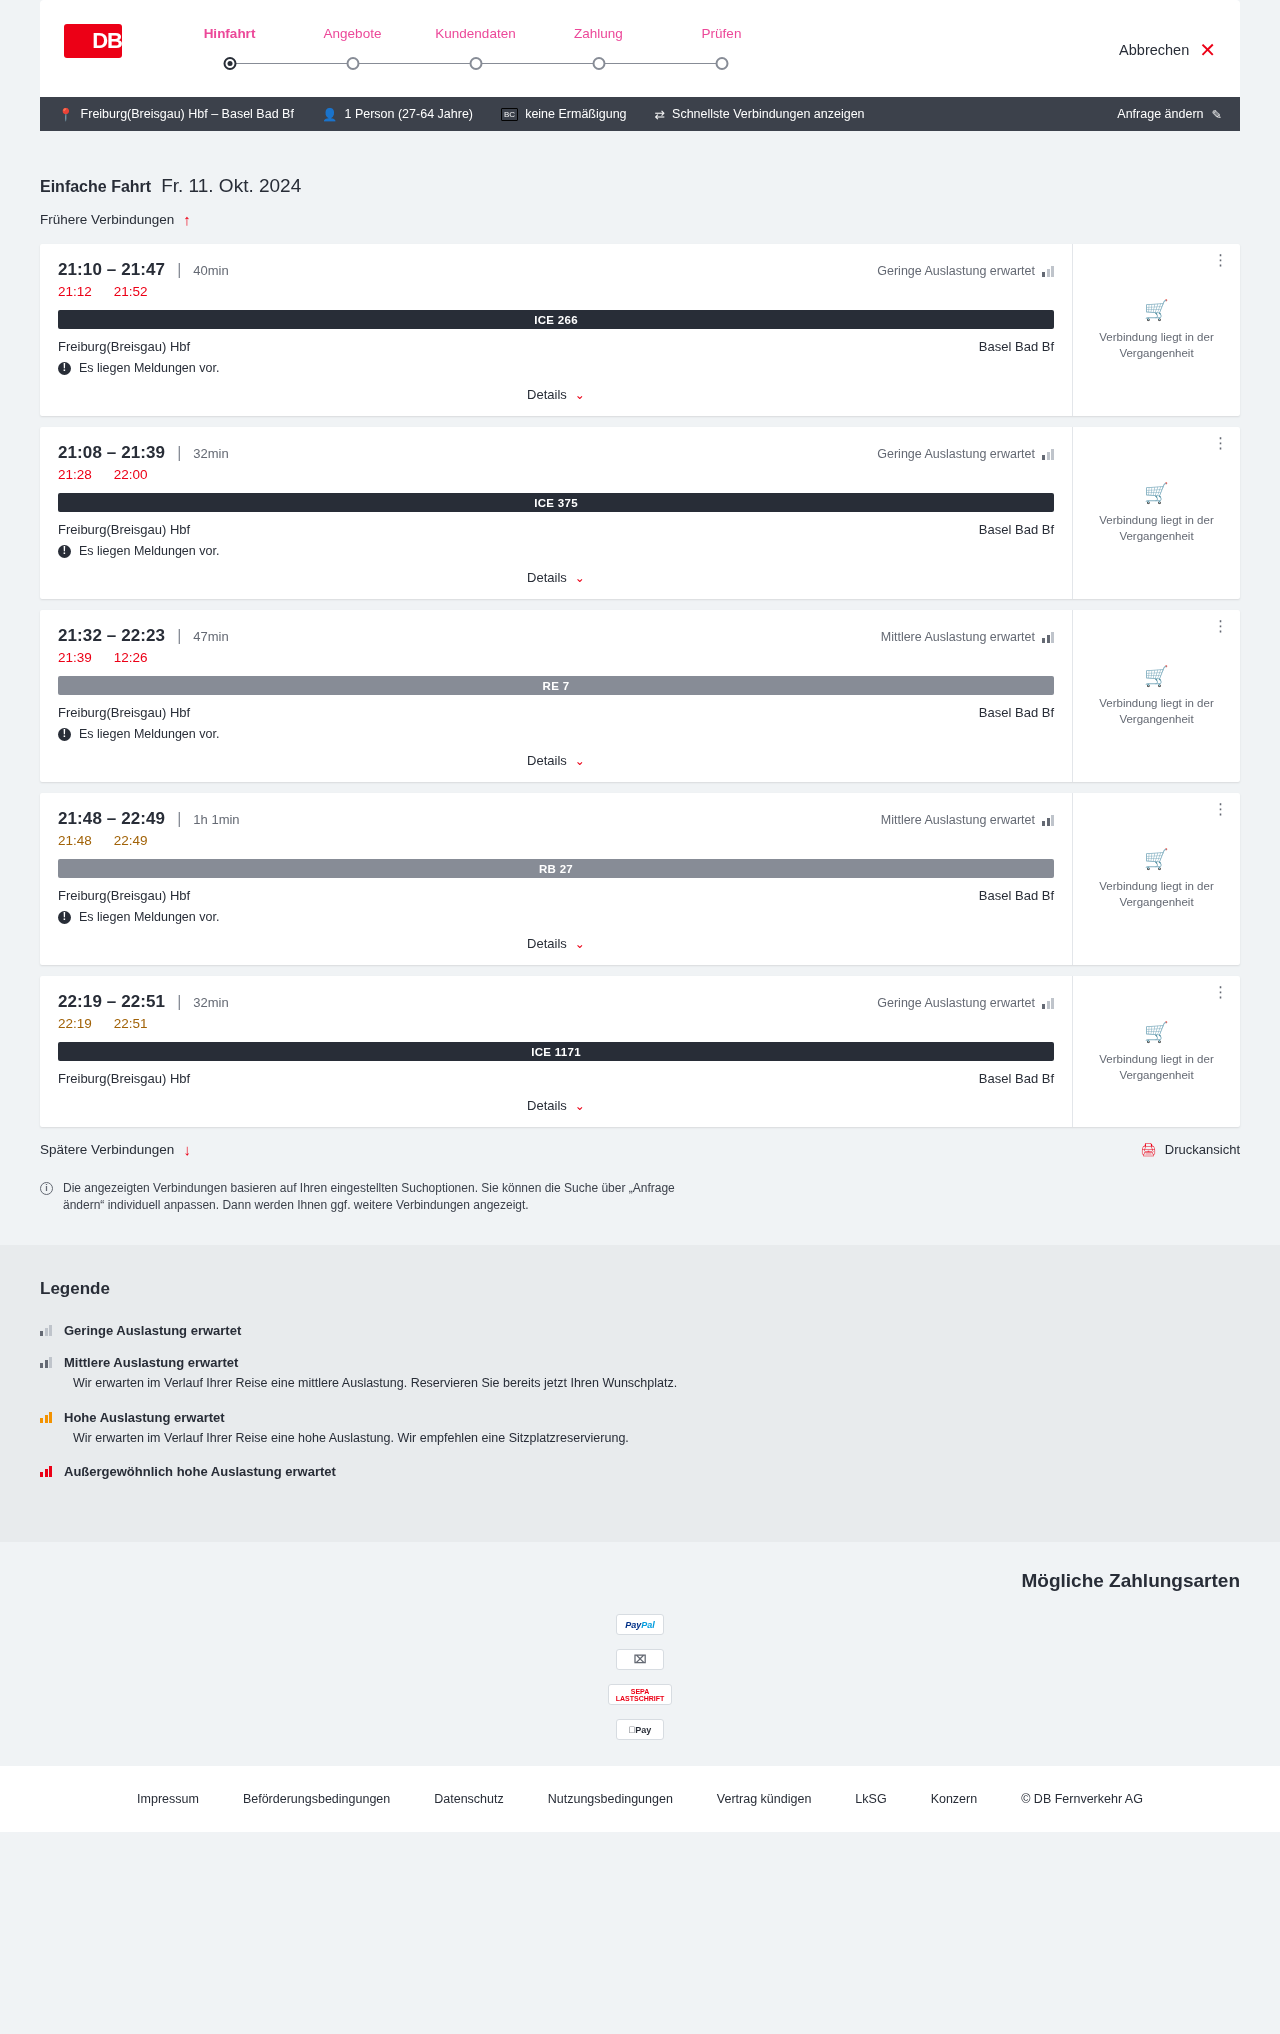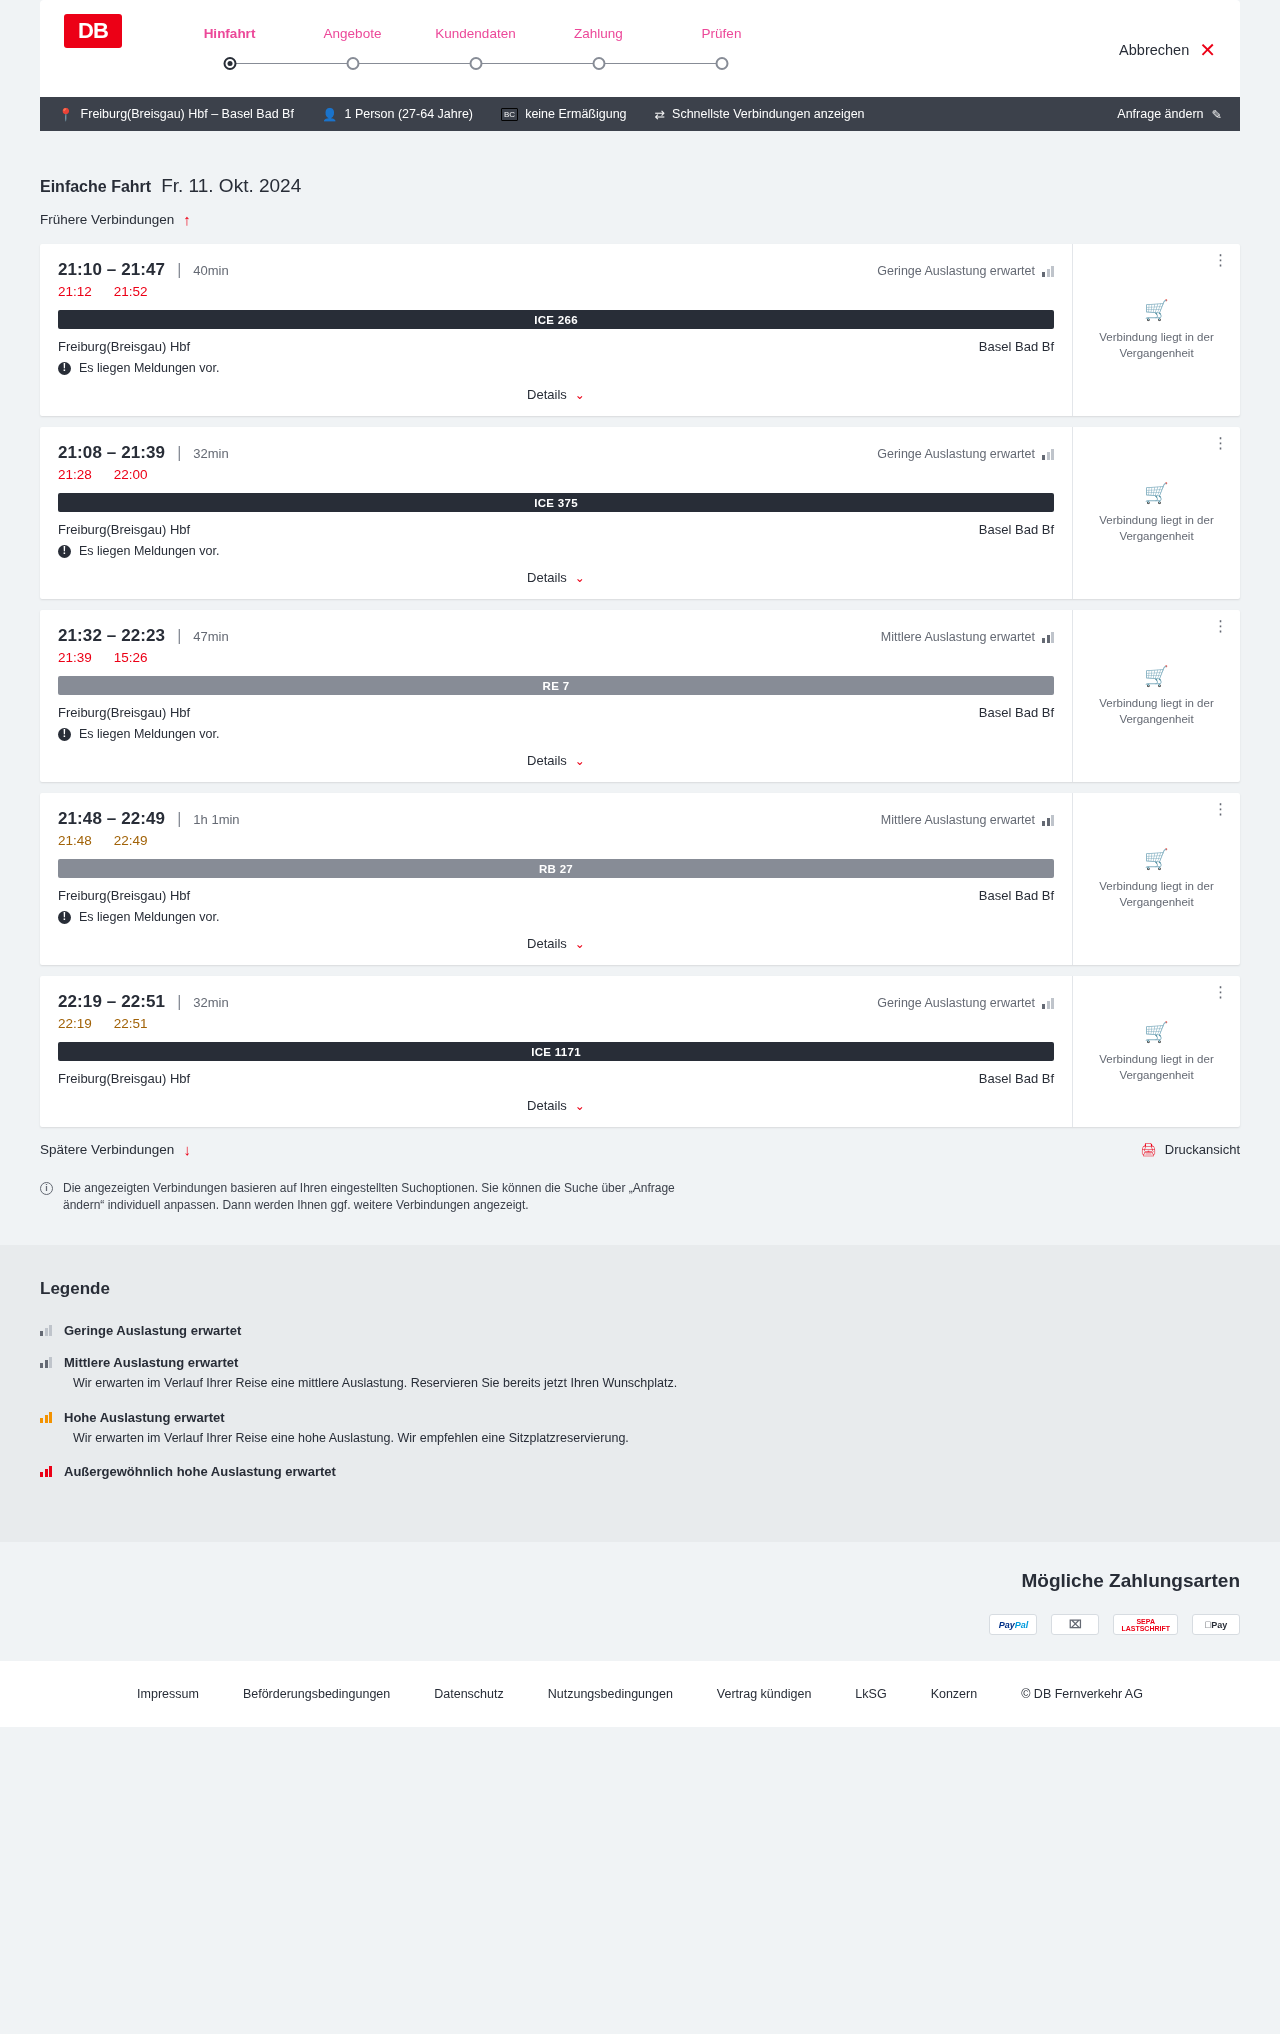--- a/index.html
+++ b/index.html
@@ -20,21 +20,22 @@
     padding: 14px 24px 18px 24px;
     display: flex;
     align-items: flex-start;
     position: relative;
     min-height: 96px;
   }
   .db-logo {
     width: 58px; height: 34px;
     background: #ec0016;
     border-radius: 3px;
-    display: flex; align-items: center; justify-content: center;
+    display: flex; align-items: center; justify-content: flex-end;
+    margin-top: 10px;
   }
   .db-logo span {
     color: #fff; font-weight: bold; font-size: 22px; letter-spacing: -1px;
     font-family: "Liberation Sans", sans-serif;
   }
   .steps {
     display: flex;
     margin-left: 46px;
     margin-top: 12px;
   }
@@ -191,21 +192,21 @@
   .bars i.b2 { height: 8px; }
   .bars i.b3 { height: 11px; }
   .bars.low i.b1 { background: #646973; }
   .bars.mid i.b1, .bars.mid i.b2 { background: #646973; }
   .bars.high i { background: #f39200; }
   .bars.vhigh i { background: #ec0016; }
 
   
   .pay-wrap { background: #f0f3f5; padding: 28px 40px 26px 40px; }
   .pay-title { text-align: right; font-size: 19px; font-weight: bold; margin-bottom: 22px; }
-  .pay-icons { display: flex; justify-content: flex-end; align-items: center; gap: 14px; }
+  .pay-icons { display: flex; justify-content: flex-end; align-items: center; gap: 14px; flex-direction: column; }
   .pay-chip {
     height: 21px; min-width: 48px; padding: 0 7px;
     background: #fff; border: 1px solid #d7dce1; border-radius: 3px;
     display: flex; align-items: center; justify-content: center;
     font-size: 9px; font-weight: bold;
   }
   .pp-p { color: #003087; font-style: italic; font-weight: bold; }
   .pp-a { color: #009cde; font-style: italic; font-weight: bold; }
   .sepa-red { color: #ec0016; font-size: 7px; font-weight: bold; line-height: 1; text-align: center;}
   .footer {
@@ -398,21 +399,21 @@
             <span>Mittlere Auslastung erwartet</span>
             <span class="bars mid">
                 <i class="b1"></i>
                 <i class="b2"></i>
                 <i class="b3"></i>
               </span>
           </div>
         </div>
         <div class="realtimes">
           <span class="rt-red">21:39</span>
-          <span class="rt-red">15:26</span>
+          <span class="rt-red">12:26</span>
         </div>
         <div class="trainbar grey">RE 7</div>
         <div class="stations">
           <span>Freiburg(Breisgau) Hbf</span>
           <span>Basel Bad Bf</span>
         </div>
         <div class="notice">
           <span class="warn-icon">!</span>
           <span>Es liegen Meldungen vor.</span>
         </div>

